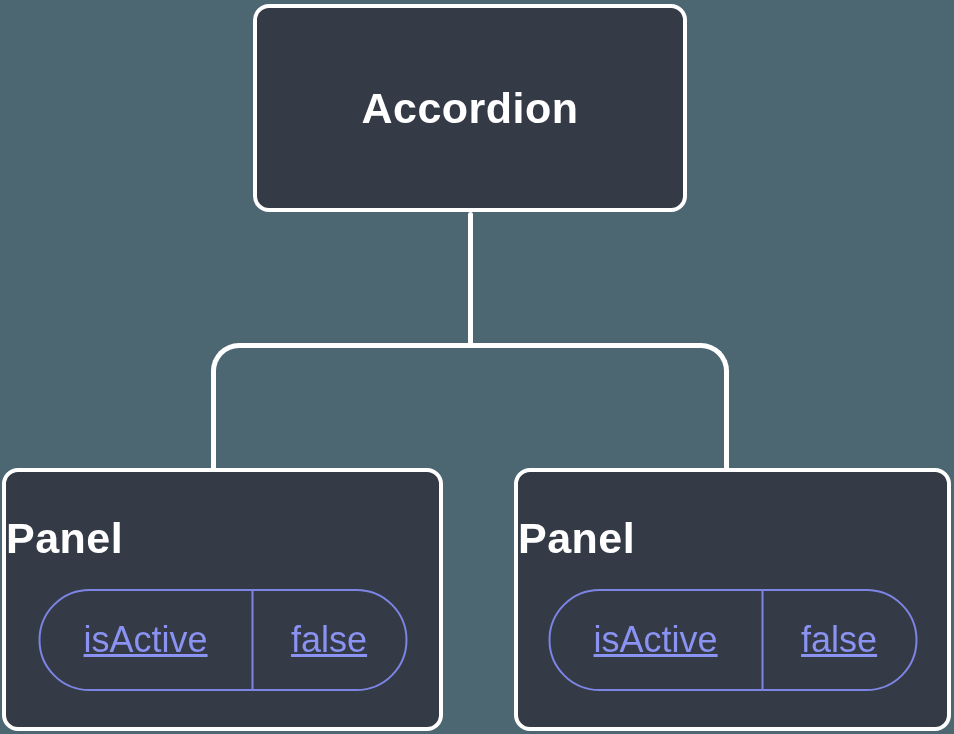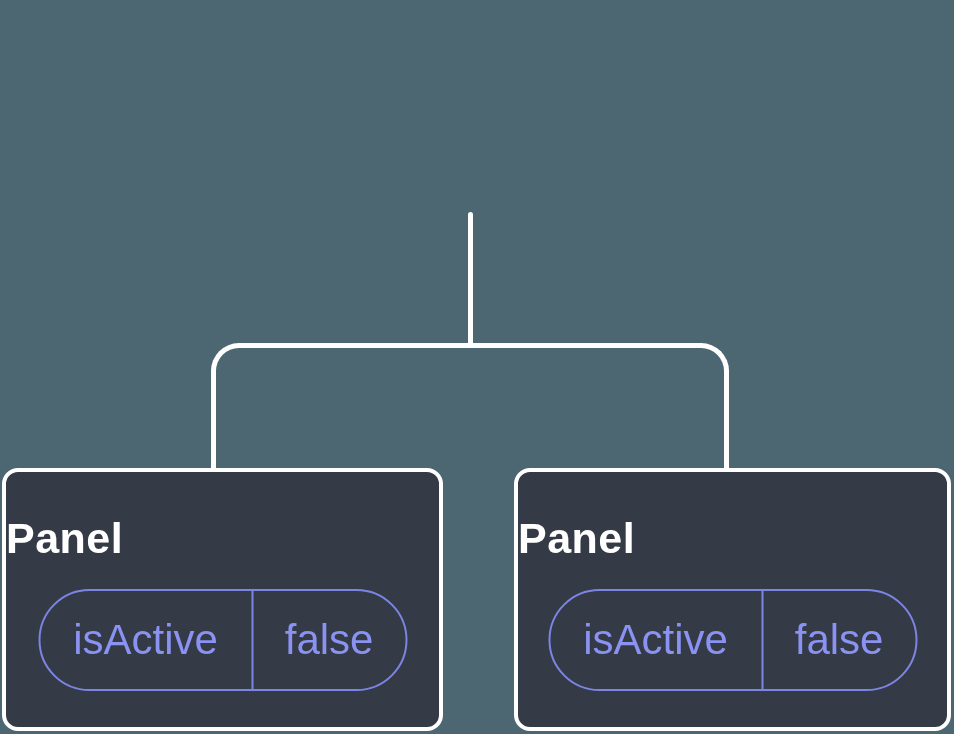--- a/index.html
+++ b/index.html
@@ -85,36 +85,40 @@
     border-radius: 51px;
     display: flex;
     align-items: stretch;
     overflow: hidden;
   }
   .state-cell {
     display: flex;
     align-items: center;
     justify-content: center;
     color: var(--accent-text);
-    font-size: 42px;
+    font-size: 36px;
     font-weight: 400;
+    text-decoration: underline;
   }
   .state-name {
     flex: 0 0 58.4%;
     border-right: 2.5px solid var(--accent);
   }
   .state-value {
     flex: 1 1 auto;
   }
 </style>
 </head>
 <body>
 
 <div class="stage">
 
+  <div class="node node-root">
+    <span class="node-label">Accordion</span>
+  </div>
 
   <div class="connector-stem"></div>
   <div class="connector-bracket"></div>
 
   <div class="node node-panel node-panel-left">
     <div class="panel-title">Panel</div>
     <div class="state-pill">
       <div class="state-cell state-name">isActive</div>
       <div class="state-cell state-value">false</div>
     </div>

